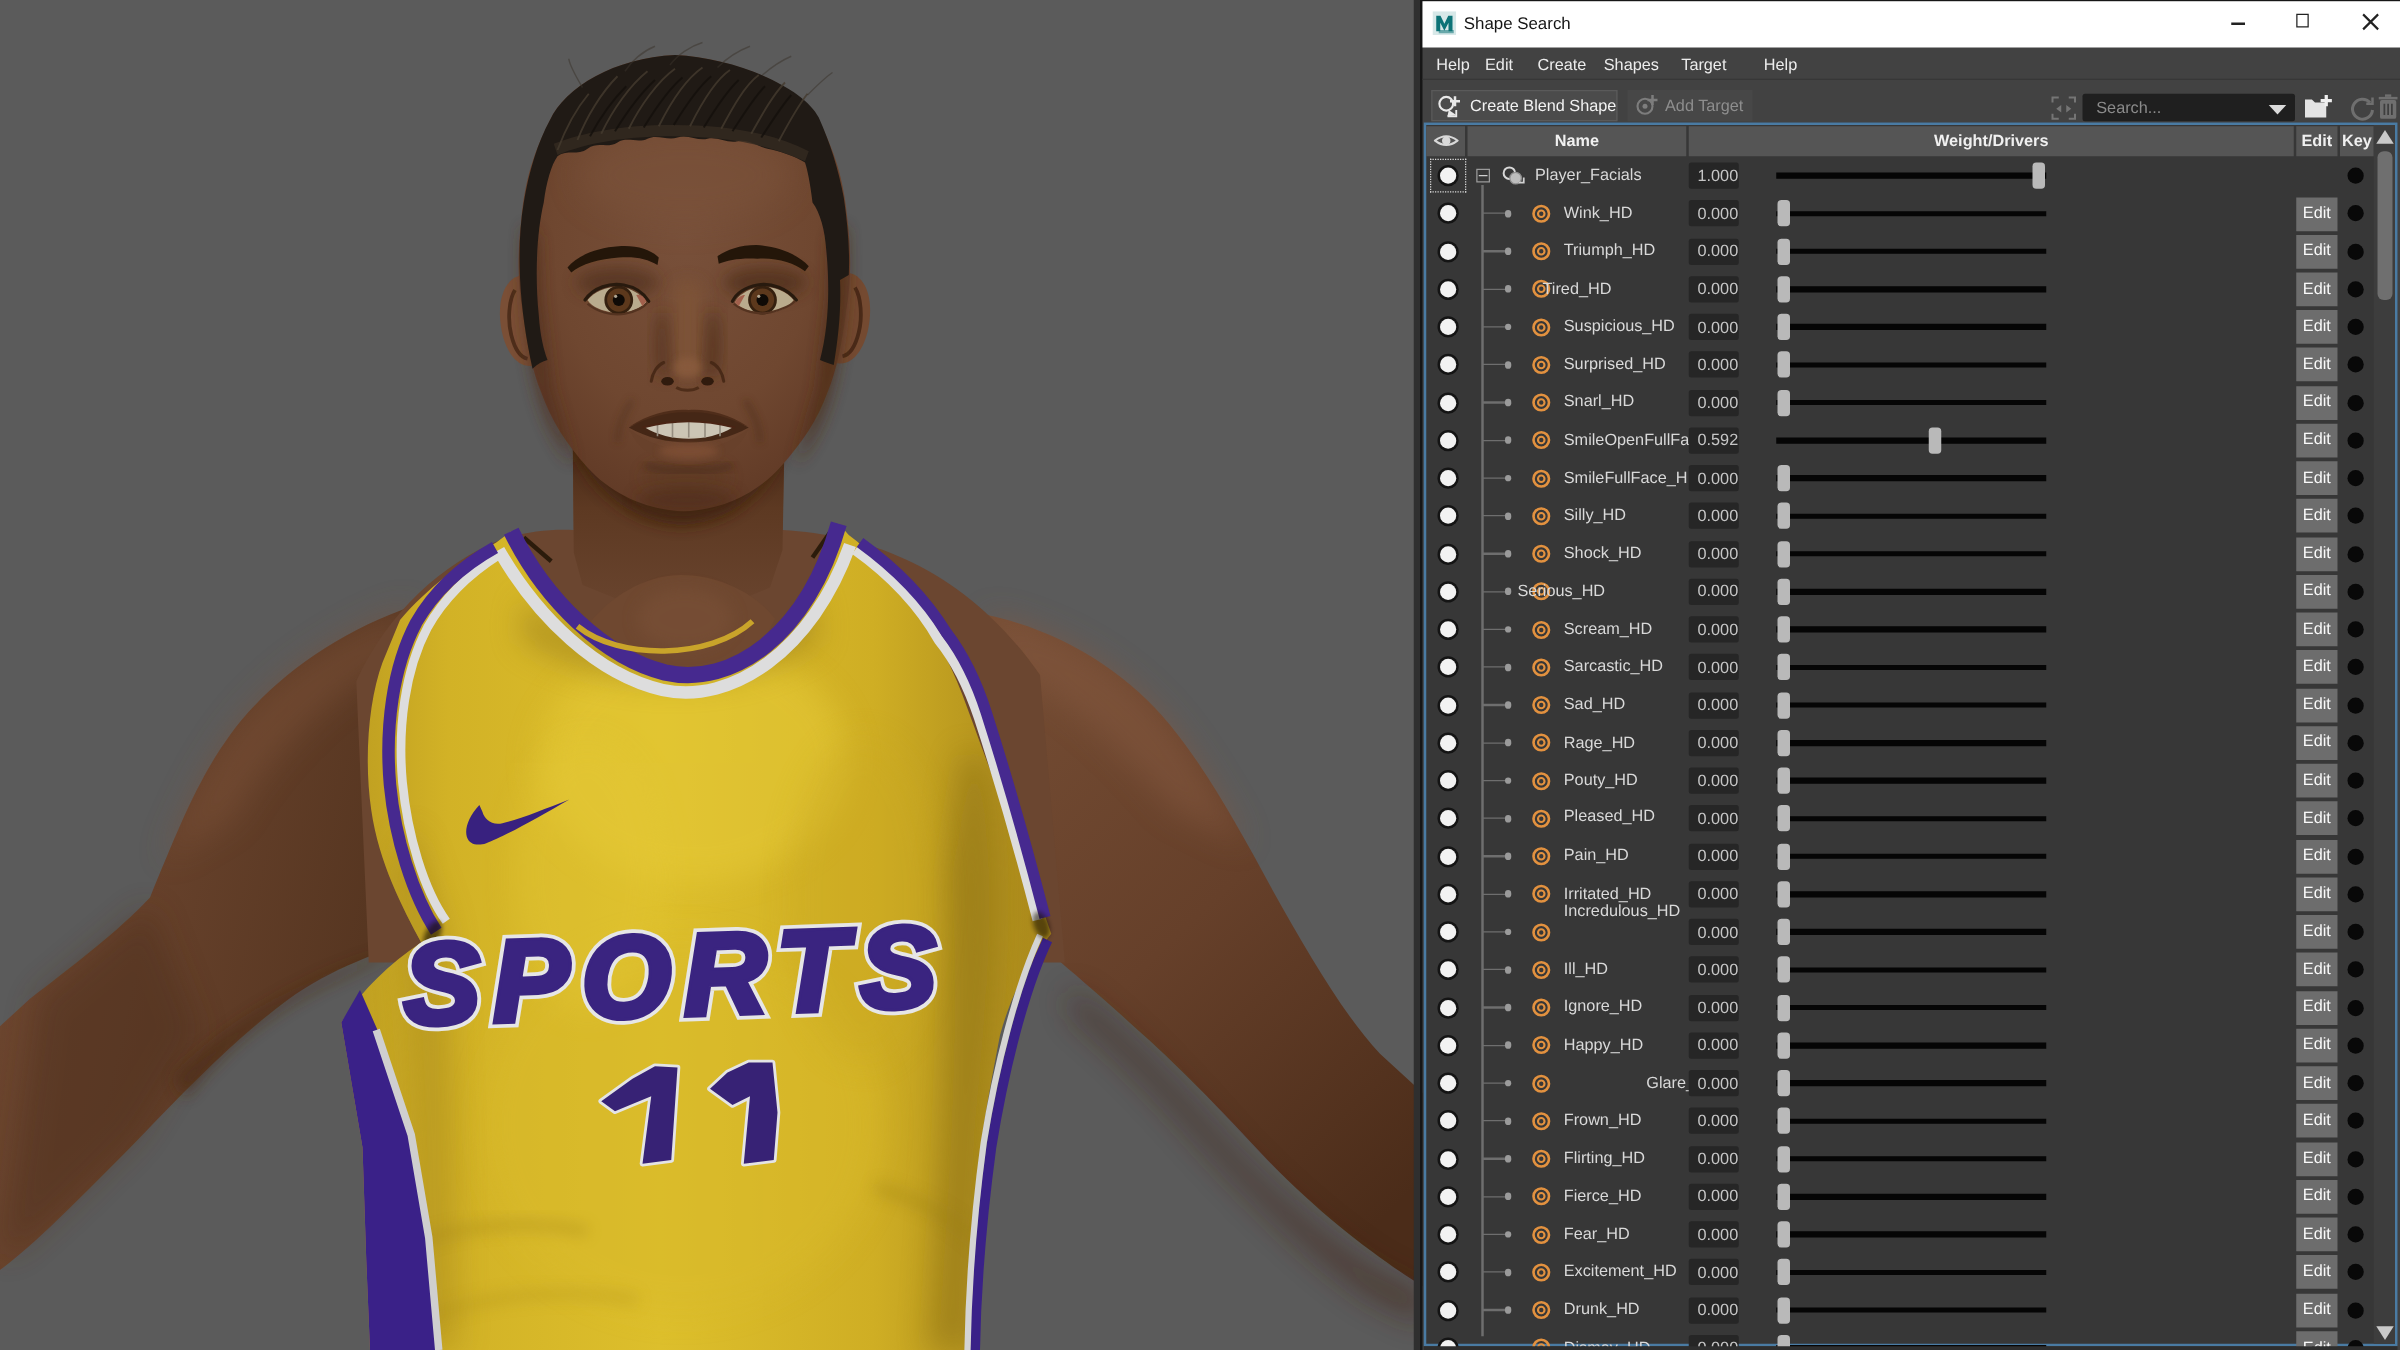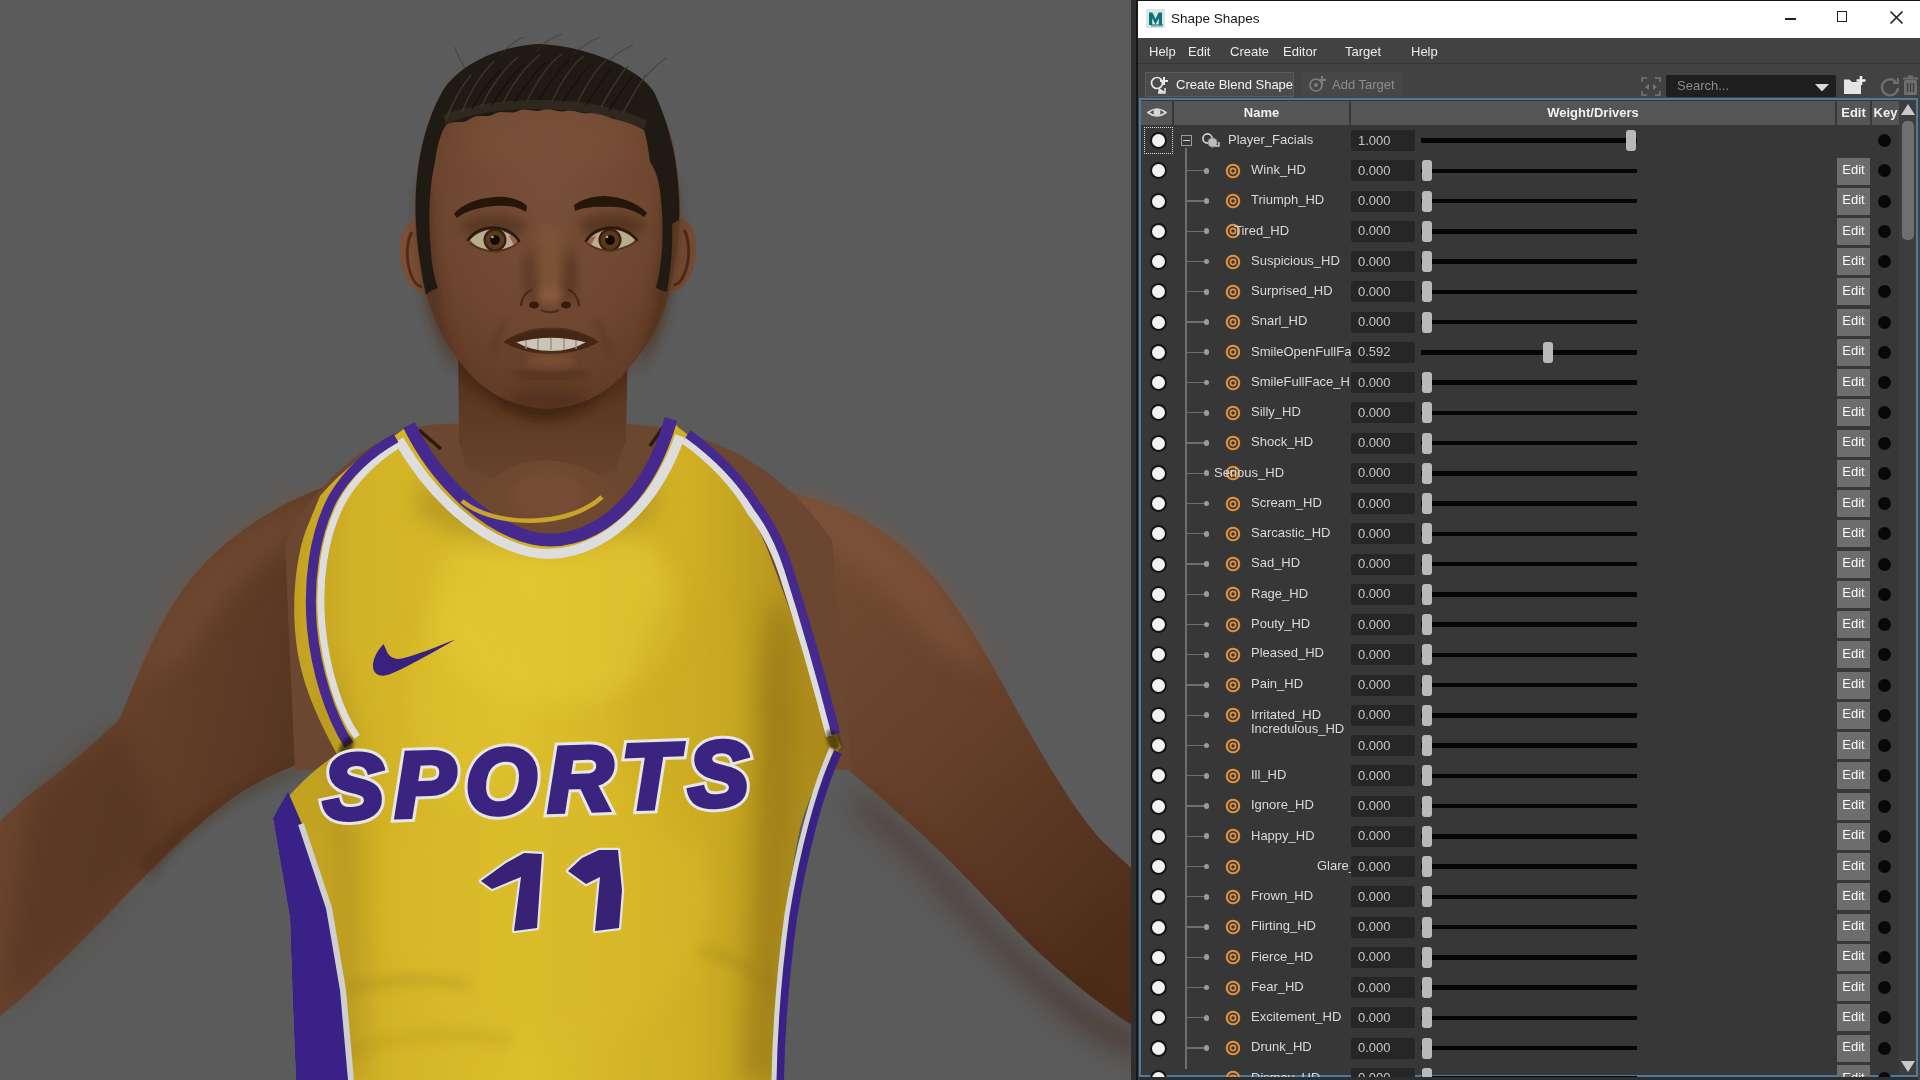--- a/index.html
+++ b/index.html
@@ -2,21 +2,21 @@
 <html><head><meta charset="utf-8">
 <style>
 * { margin:0; padding:0; box-sizing:border-box; }
 html,body { width:1920px; height:1080px; overflow:hidden; background:#5b5b5b;
   font-family:"Liberation Sans", sans-serif; }
 .abs { position:absolute; }
 .nm { font-size:13px; color:#d9d9d9; white-space:nowrap; }
 .mn { font-size:13px; color:#ececec; }
 .tb { font-size:13px; }
 .hd { font-size:13px; color:#f0f0f0; text-align:center; font-weight:bold; }
-.vf { width:64px; height:21px; background:#262626; border-radius:2px; font-size:13px;
+.vf { width:40px; height:21px; background:#262626; border-radius:2px; font-size:13px;
   color:#c6c6c6; padding:2.5px 0 0 7px; }
 .eb { left:1837px; width:33px; height:27px; background:#6d6d6d; font-size:13px; color:#fafafa;
   text-align:center; padding-top:4.5px; }
 </style></head>
 <body>
 <svg class="abs" style="left:0;top:0" width="1140" height="1080" viewBox="0 0 1140 1080">
 <defs>
   <linearGradient id="jy" x1="0" y1="0" x2="1" y2="0">
     <stop offset="0" stop-color="#bc9c20"></stop>
         <stop offset="0.15" stop-color="#d2b226"></stop>
@@ -252,30 +252,30 @@
 <div class="abs" style="left:1131px;top:0;width:7px;height:1080px;background:#2f2f2f"></div>
 <div class="abs" style="left:1138px;top:0;width:782px;height:1080px;background:#424242"></div>
 <div class="abs" style="left:1136px;top:0;width:784px;height:1px;background:#161616"></div>
 <div class="abs" style="left:1136px;top:0;width:2px;height:1080px;background:#161616"></div>
 <div class="abs" style="left:1138px;top:1px;width:782px;height:37px;background:#ffffff"></div>
 <svg class="abs" style="left:1146px;top:9px" width="19" height="19">
 <rect x="0" y="0" width="19" height="19" fill="#d7e8e8"></rect>
 <path d="M3 16 V3.5 h3.4 l3.1 6.5 3.1-6.5 H16 V16 h-3.2 V9.2 l-3.3 6.3 -3.3-6.3 V16 Z" fill="#0d7377"></path>
 <rect x="5" y="15" width="12" height="2.6" fill="#0d7377" opacity="0.55"></rect>
 </svg>
-<div class="abs" style="left:1171px;top:11px;font-size:13.5px;color:#151515">Shape Shapes</div>
+<div class="abs" style="left:1171px;top:11px;font-size:13.5px;color:#151515">Shape Search</div>
 <div class="abs" style="left:1785px;top:18px;width:11px;height:1.8px;background:#222"></div>
 <div class="abs" style="left:1837px;top:11px;width:10px;height:11px;border:1.8px solid #222"></div>
 <svg class="abs" style="left:1889px;top:10px" width="15" height="15">
 <path d="M1.5 1.5 L13.5 13.5 M13.5 1.5 L1.5 13.5" stroke="#222" stroke-width="1.7"></path>
   </svg>
 <div class="abs mn" style="left:1149px;top:44px">Help</div>
 <div class="abs mn" style="left:1188px;top:44px">Edit</div>
 <div class="abs mn" style="left:1230px;top:44px">Create</div>
-<div class="abs mn" style="left:1283px;top:44px">Editor</div>
+<div class="abs mn" style="left:1283px;top:44px">Shapes</div>
 <div class="abs mn" style="left:1345px;top:44px">Target</div>
 <div class="abs mn" style="left:1411px;top:44px">Help</div>
 <div class="abs" style="left:1138px;top:63px;width:782px;height:1px;background:#373737"></div>
 <div class="abs" style="left:1145px;top:72px;width:149px;height:25px;background:#4b4b4b;border:1px solid #5a5a5a"></div>
 <svg class="abs" style="left:1149px;top:75px" width="22" height="20">
 <circle cx="8" cy="8" r="5.5" fill="none" stroke="#e8e8e8" stroke-width="1.7"></circle>
 <path d="M10 13 l6 4 -7 1 z" fill="#e8e8e8"></path>
 <path d="M15 2 v8 M11 6 h8" stroke="#e8e8e8" stroke-width="2"></path>
 <path d="M9 18 h7 v-5" fill="none" stroke="#e8e8e8" stroke-width="1.5"></path>
 </svg>

